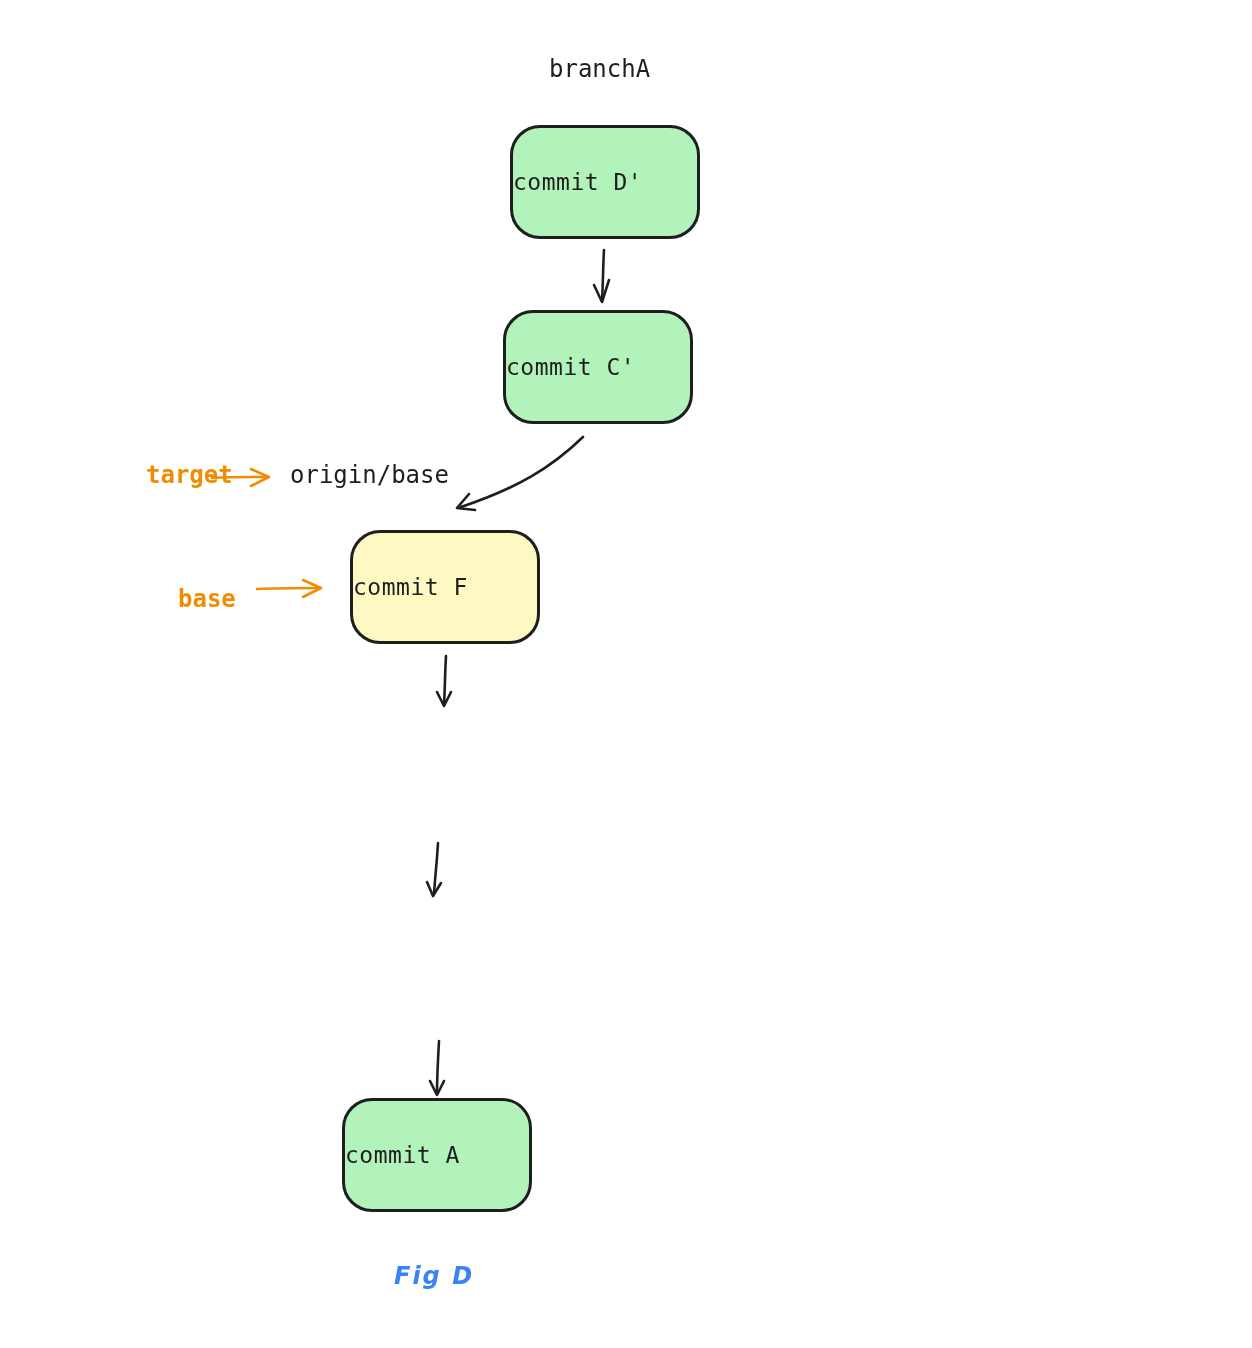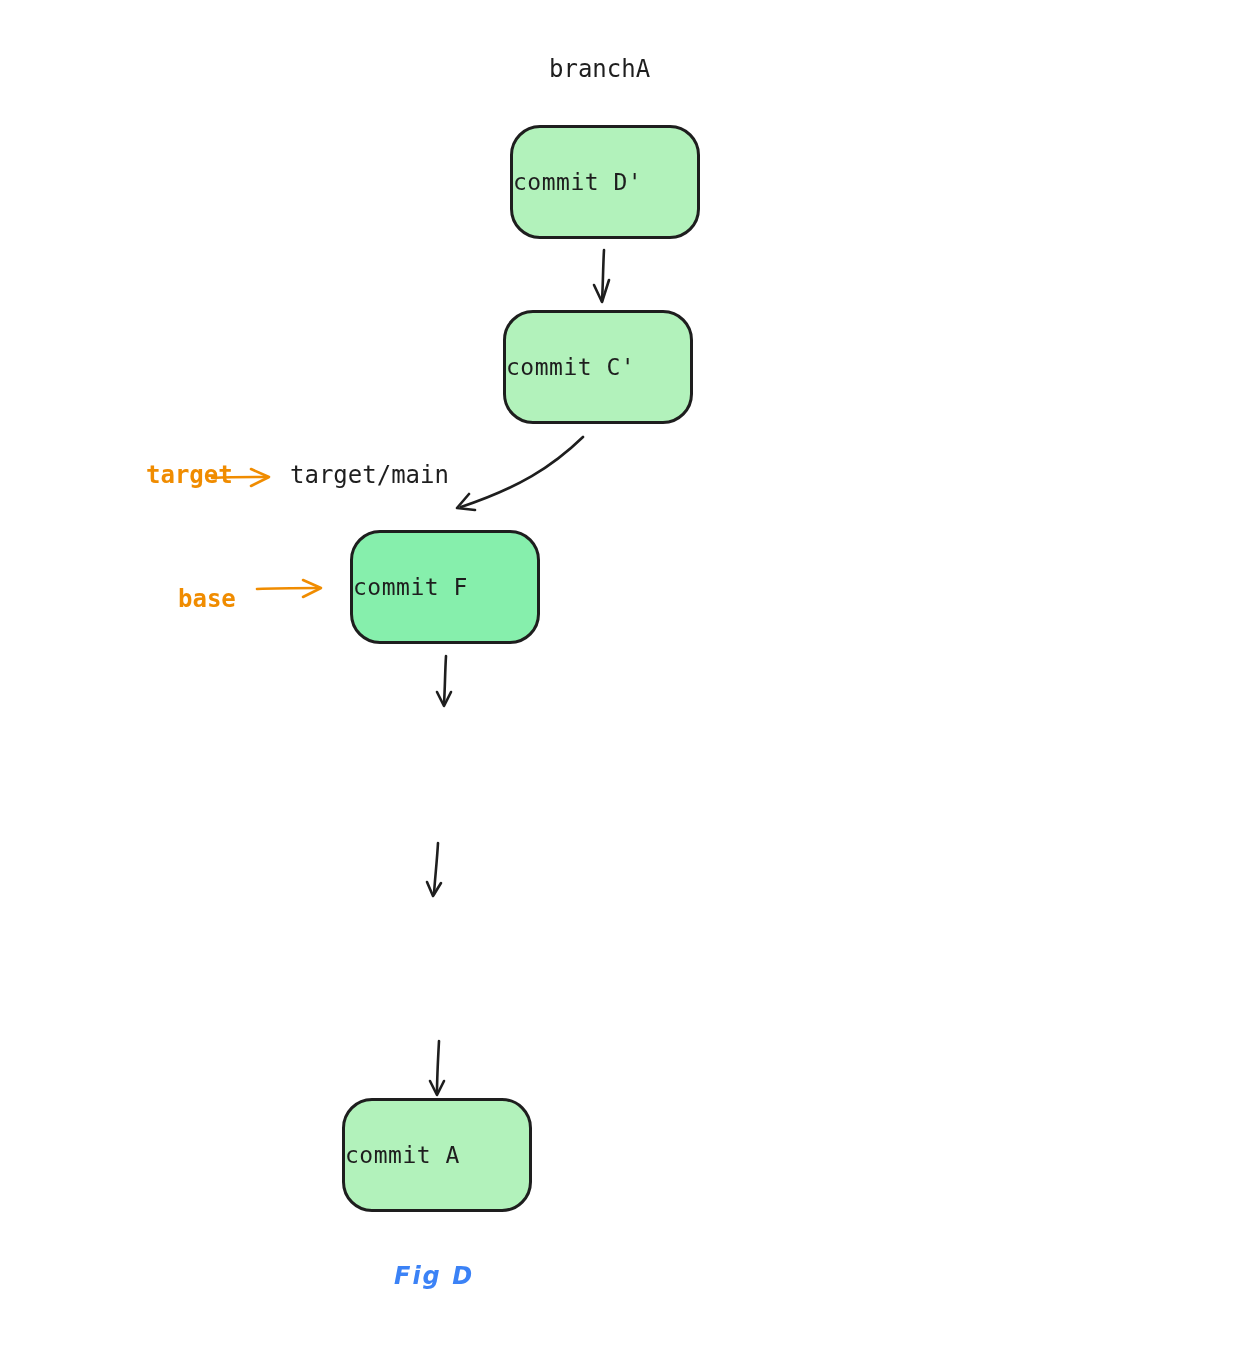--- a/index.html
+++ b/index.html
@@ -28,21 +28,21 @@
     width: 190px;
     height: 114px;
     border: 3px solid #1e1e1e;
     border-radius: 30px;
     display: flex;
     align-items: center;
     justify-content: flex-start;
     box-sizing: border-box;
   }
   .node.green  { background: #b2f2bb; }
-  .node.purple { background: #86efac; }
+  .node.purple { background: #fef9c3; }
   .node-label {
     font-size: 23px;
     color: #1e1e1e;
     letter-spacing: 0.5px;
     white-space: nowrap;
   }
   .free-label {
     position: absolute;
     font-size: 24px;
     color: #1e1e1e;
@@ -126,19 +126,19 @@
   </div>
 
 
 
   <div class="node green" style="left:342px; top:1098px;">
     <span class="node-label">commit A</span>
   </div>
 
   <div class="free-label annot" style="left:115px; top:461px;margin-left:31px;">target</div>
 
-  <div class="free-label" style="left:290px; top:461px;">target/main</div>
+  <div class="free-label" style="left:290px; top:461px;">origin/base</div>
 
   <div class="free-label annot" style="left:178px; top:585px;">base</div>
 
   <div class="caption">Fig D</div>
 
 </div>
 
 </body></html>

